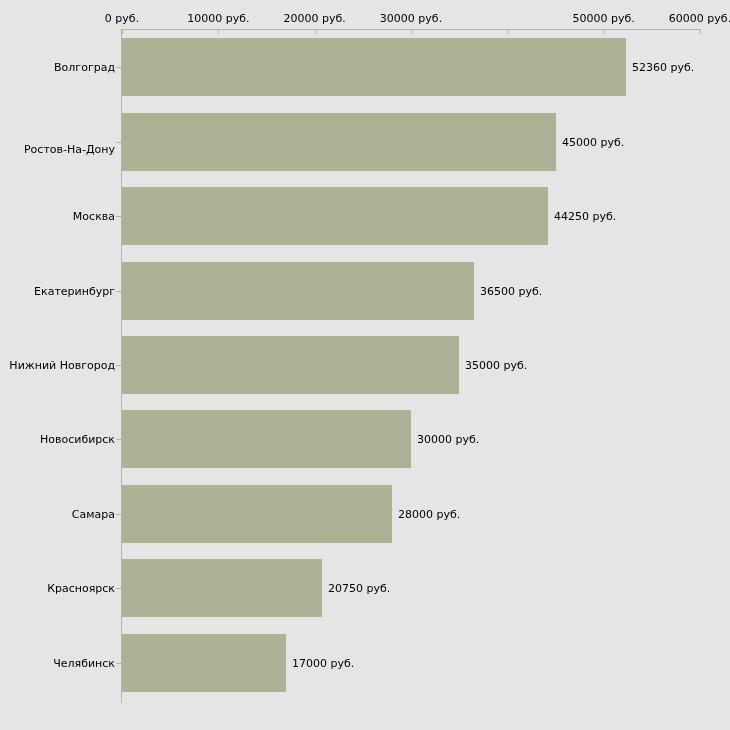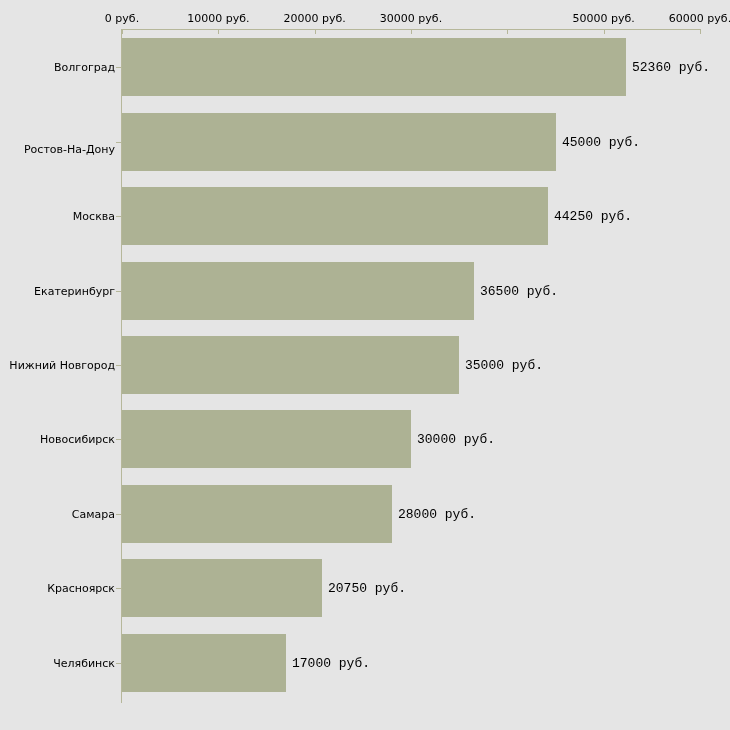--- a/index.html
+++ b/index.html
@@ -73,26 +73,25 @@
     transform: translateY(-50%);
   }
   
   .bar {
     position: absolute;
     left: 122px;
     background: #adb294;
   }
   .bar-value {
     position: absolute;
-    font-size: 13px;
+    font-size: 11px;
     line-height: 13px;
     color: #000000;
     white-space: nowrap;
     transform: translateY(-50%);
-    font-family: Liberation Mono, monospace;
   }
 </style>
 </head>
 <body>
 
 <div id="chart-root">
 
   <div class="axis-top-line"></div>
 
   <div id="xaxis-layer">

